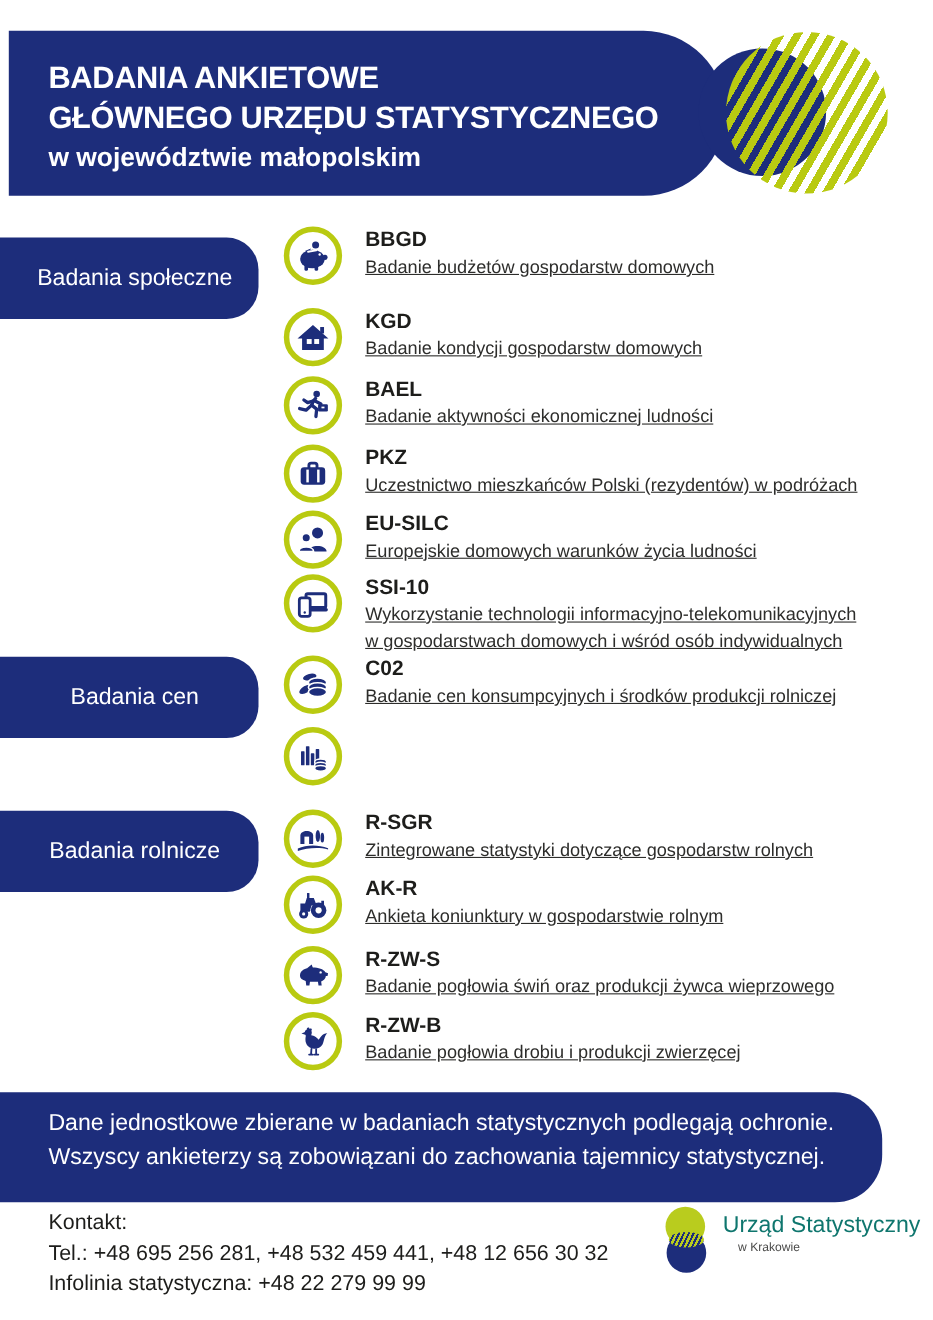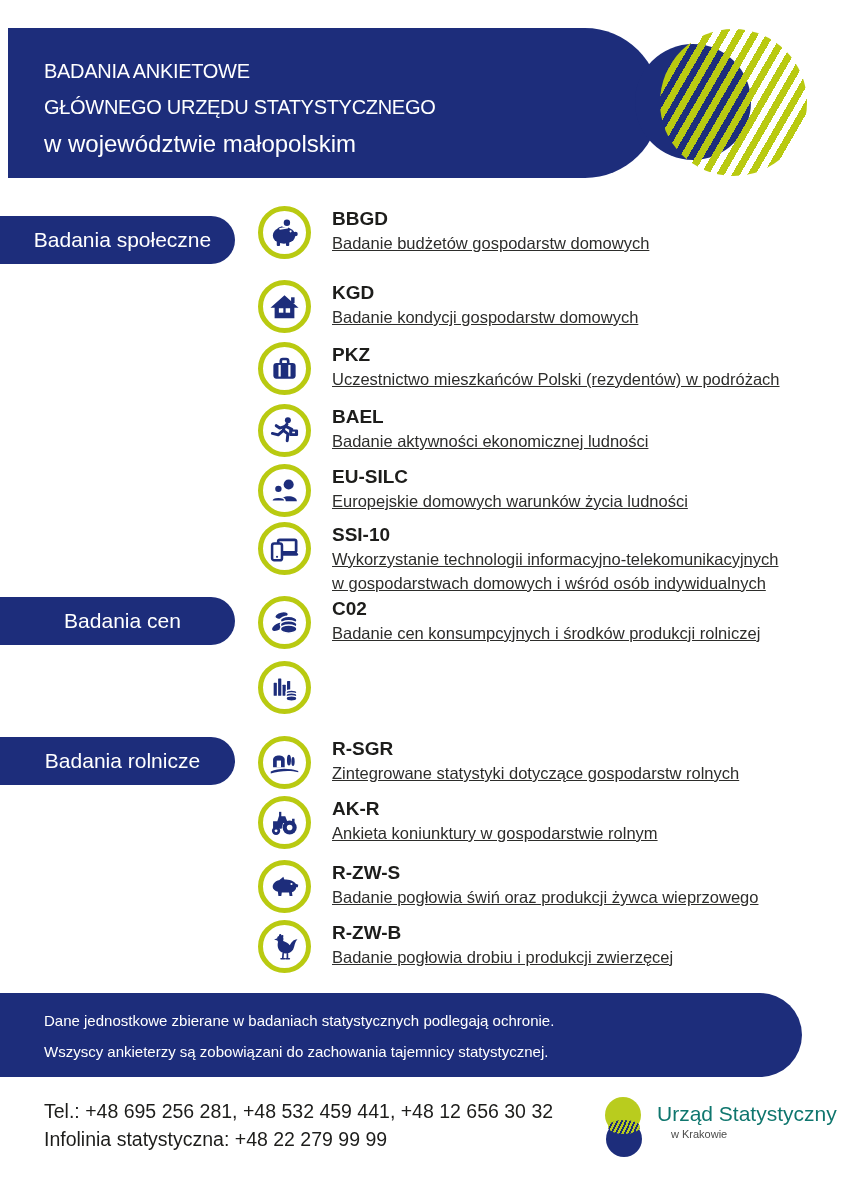--- a/index.html
+++ b/index.html
@@ -23,27 +23,27 @@
     position:absolute;left:635px;top:44px;width:116px;height:116px;
     border-radius:50%;background:var(--navy);z-index:1;
   }
   .header-circle-stripes{
     position:absolute;left:660px;top:29px;width:147px;height:147px;
     border-radius:50%;z-index:2;
     background:repeating-linear-gradient(120deg,var(--lime) 0 7px,transparent 7px 13.5px);
   }
   .header-text{position:absolute;left:44px;top:53px;z-index:3;color:#fff;}
   .header-title{
-    font-size:20px;font-weight:400;line-height:36px;letter-spacing:-0.3px;
-  }
-  .header-subtitle{font-size:24px;font-weight:400;margin-top:5px;}
+    font-size:28px;font-weight:700;line-height:36px;letter-spacing:-0.3px;
+  }
+  .header-subtitle{font-size:24px;font-weight:700;margin-top:5px;}
 
   
   .pill{
-    position:absolute;left:0;width:235px;height:48px;background:var(--navy);
+    position:absolute;left:0;width:235px;height:74px;background:var(--navy);
     border-radius:0 29px 29px 0;color:#fff;font-size:21px;
     display:flex;align-items:center;justify-content:center;padding-left:10px;
     box-sizing:border-box;
   }
   .pill-1{top:216px}.pill-2{top:597px}.pill-3{top:737px}
 
   
   #rows{position:absolute;left:0;top:0;width:848px;height:1200px;}
   .row{position:absolute;left:258px;display:flex;gap:21px;align-items:flex-start;}
   .row:nth-child(1){top:206px}.row:nth-child(2){top:280px}
@@ -57,23 +57,23 @@
     border:5px solid var(--lime);border-radius:50%;background:#fff;
     display:flex;align-items:center;justify-content:center;color:var(--navy);
   }
   .icon-circle svg{width:31px;height:31px;fill:currentColor;display:block;}
   .row-text{padding-top:1px;max-width:520px;}
   .row-code{font-size:19px;font-weight:700;color:var(--ink);line-height:23px;}
   .row-desc{font-size:16.5px;color:#2d2d2b;line-height:23.5px;margin-top:2px;white-space:pre-line;text-decoration:underline;}
 
   
   .privacy-bar{
-    position:absolute;left:0;top:993px;width:802px;height:84px;box-sizing:border-box;
+    position:absolute;left:0;top:993px;width:802px;height:100px;box-sizing:border-box;
     background:var(--navy);border-radius:0 43px 43px 0;color:#fff;
-    padding:12px 40px 10px 44px;font-size:15px;line-height:31px;
+    padding:12px 40px 10px 44px;font-size:21px;line-height:31px;
   }
 
   
   .contact{position:absolute;left:44px;top:1097px;color:var(--ink);
     font-size:19.5px;line-height:28px;}
   .logo{position:absolute;left:605px;top:1095px;width:243px;height:80px;}
   .logo-green{position:absolute;left:0;top:2px;width:36px;height:36px;border-radius:50%;background:#b9cc1e;}
   .logo-navy{position:absolute;left:1px;top:26px;width:36px;height:36px;border-radius:50%;background:var(--navy);}
   .logo-hatch{
     position:absolute;left:3px;top:25px;width:32px;height:14px;border-radius:50%;
@@ -134,53 +134,53 @@
     <div class="row-text">
       <div class="row-code">KGD</div>
       <div class="row-desc">Badanie kondycji gospodarstw domowych</div>
     </div>
   </div>
 
   <div class="row">
     <div class="icon-circle">
         <span style="display: flex;">
           <svg viewBox="0 0 32 32">
-            <path d="M12.2 11 V8.3 Q12.2 6.2 14.3 6.2 H17.7 Q19.8 6.2 19.8 8.3 V11" fill="none" stroke="currentColor" stroke-width="2.7"></path>
-            <rect x="4.5" y="10.2" width="23" height="16.3" rx="3.2"></rect>
-            <rect x="9.8" y="12.3" width="2.3" height="12" fill="#fff"></rect>
-            <rect x="19.9" y="12.3" width="2.3" height="12" fill="#fff"></rect>
-          </svg>
-        </span>
-      </div>
-    <div class="row-text">
-      <div class="row-code">PKZ</div>
-      <div class="row-desc">Uczestnictwo mieszkańców Polski (rezydentów) w podróżach</div>
-    </div>
-  </div>
-
-  <div class="row">
-    <div class="icon-circle">
-        <span style="display: flex;">
-          <svg viewBox="0 0 32 32">
             <circle cx="19.5" cy="5.3" r="3.1"></circle>
             <g fill="none" stroke="currentColor" stroke-width="3.1" stroke-linecap="round" stroke-linejoin="round">
               <path d="M18.5 9.5 C16.5 11 15.5 13 14.8 15.8"></path>
               <path d="M17.5 11.5 L11 13.5 L7.5 11"></path>
               <path d="M18 12 L23.5 14.8"></path>
               <path d="M14.8 15.8 L19.5 19.5 L18.8 26.5"></path>
               <path d="M14.8 15.8 L9.5 20.5 L3.5 19"></path>
             </g>
             <rect x="20.8" y="15" width="9.2" height="6.8" rx="1.2"></rect>
             <rect x="24" y="17.2" width="2.8" height="1.6" fill="#fff"></rect>
           </svg>
         </span>
       </div>
     <div class="row-text">
       <div class="row-code">BAEL</div>
       <div class="row-desc">Badanie aktywności ekonomicznej ludności</div>
+    </div>
+  </div>
+
+  <div class="row">
+    <div class="icon-circle">
+        <span style="display: flex;">
+          <svg viewBox="0 0 32 32">
+            <path d="M12.2 11 V8.3 Q12.2 6.2 14.3 6.2 H17.7 Q19.8 6.2 19.8 8.3 V11" fill="none" stroke="currentColor" stroke-width="2.7"></path>
+            <rect x="4.5" y="10.2" width="23" height="16.3" rx="3.2"></rect>
+            <rect x="9.8" y="12.3" width="2.3" height="12" fill="#fff"></rect>
+            <rect x="19.9" y="12.3" width="2.3" height="12" fill="#fff"></rect>
+          </svg>
+        </span>
+      </div>
+    <div class="row-text">
+      <div class="row-code">PKZ</div>
+      <div class="row-desc">Uczestnictwo mieszkańców Polski (rezydentów) w podróżach</div>
     </div>
   </div>
 
   <div class="row">
     <div class="icon-circle">
         <span style="display: flex;">
           <svg viewBox="0 0 32 32">
             <circle cx="20.3" cy="9.8" r="5.2"></circle>
             <path d="M11.8 27.2 C11.8 20.2 28.8 20.2 28.8 27.2 Z"></path>
             <g stroke="#fff" stroke-width="1.6">
@@ -326,20 +326,21 @@
     </div>
   </div>
 </div>
 
 <div class="privacy-bar">
   <div>Dane jednostkowe zbierane w badaniach statystycznych podlegają ochronie.</div>
   <div>Wszyscy ankieterzy są zobowiązani do zachowania tajemnicy statystycznej.</div>
 </div>
 
 <div class="contact">
+  <div>Kontakt:</div>
   <div>Tel.: +48 695 256 281, +48 532 459 441, +48 12 656 30 32</div>
   <div>Infolinia statystyczna: +48 22 279 99 99</div>
 </div>
 
 <div class="logo">
   <div class="logo-green"></div>
   <div class="logo-navy"></div>
   <div class="logo-hatch"></div>
   <div class="logo-name">Urząd Statystyczny</div>
   <div class="logo-city">w Krakowie</div>

